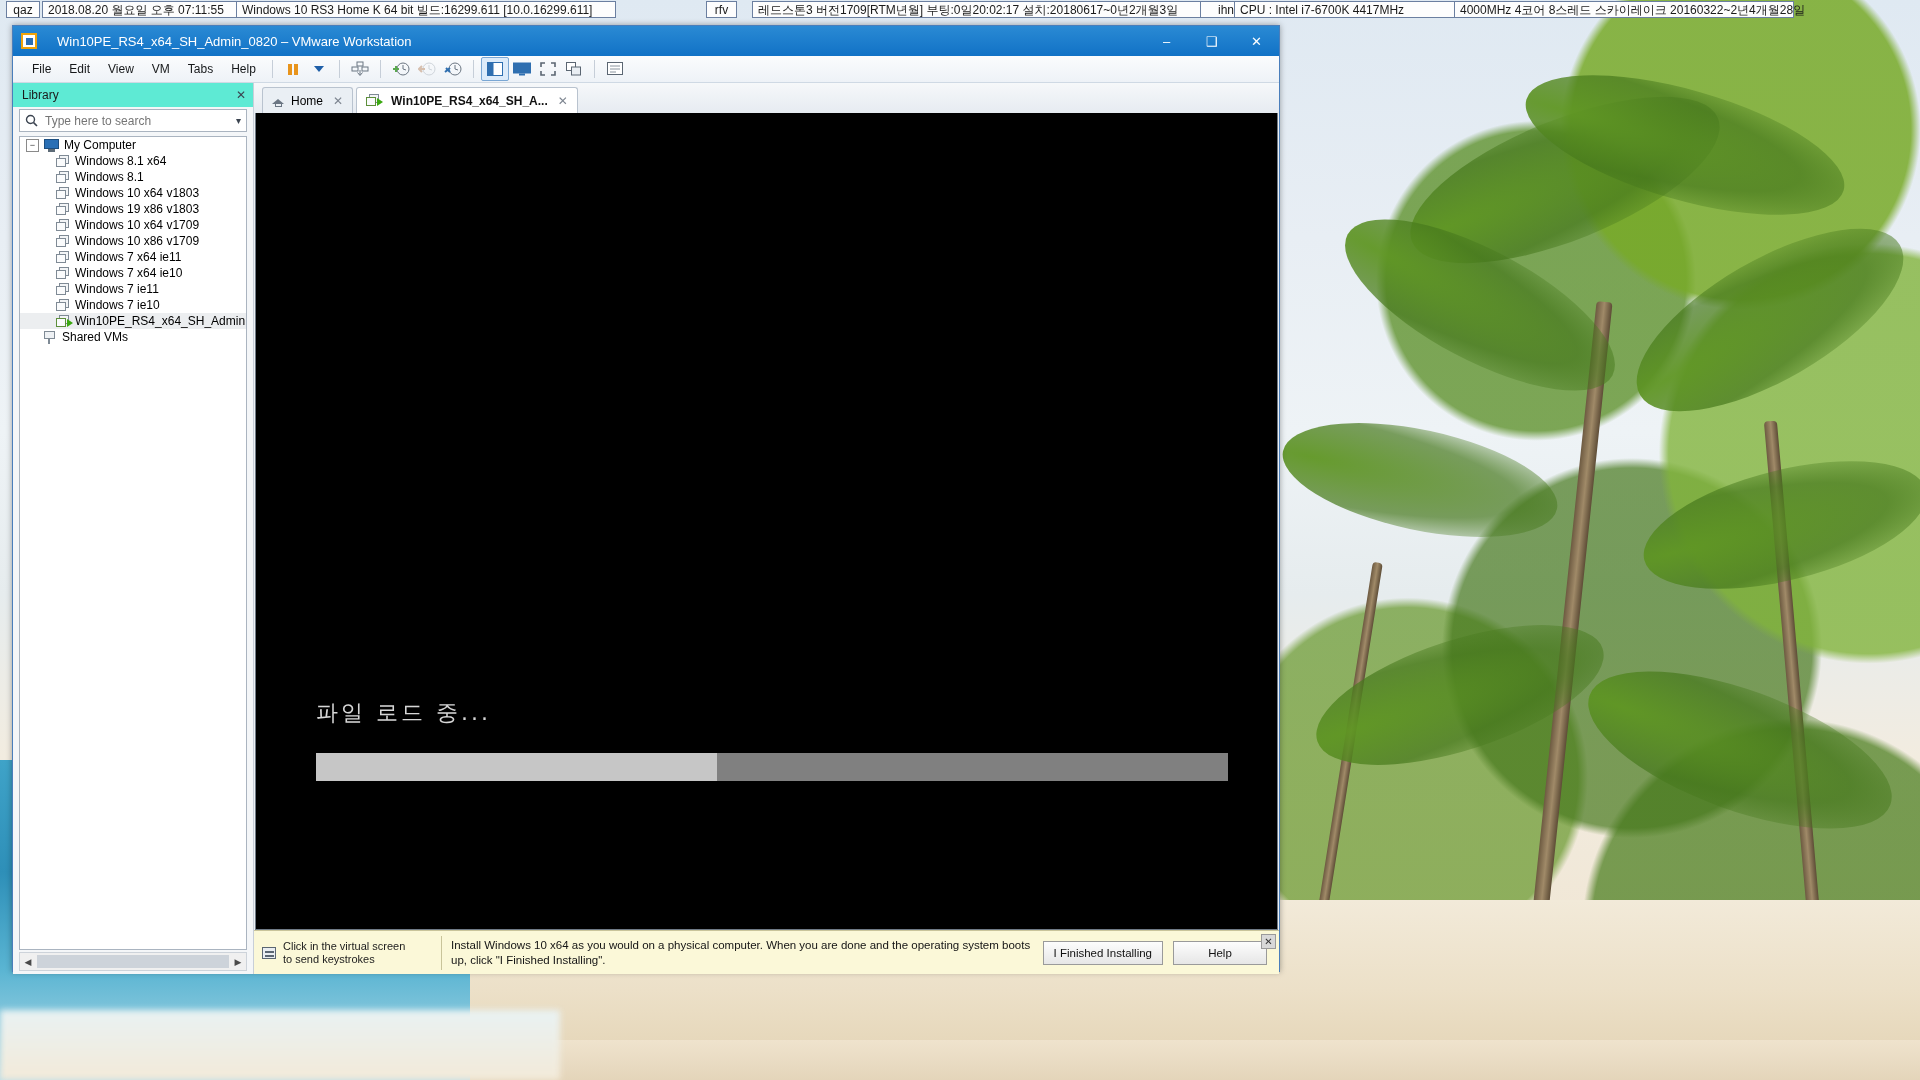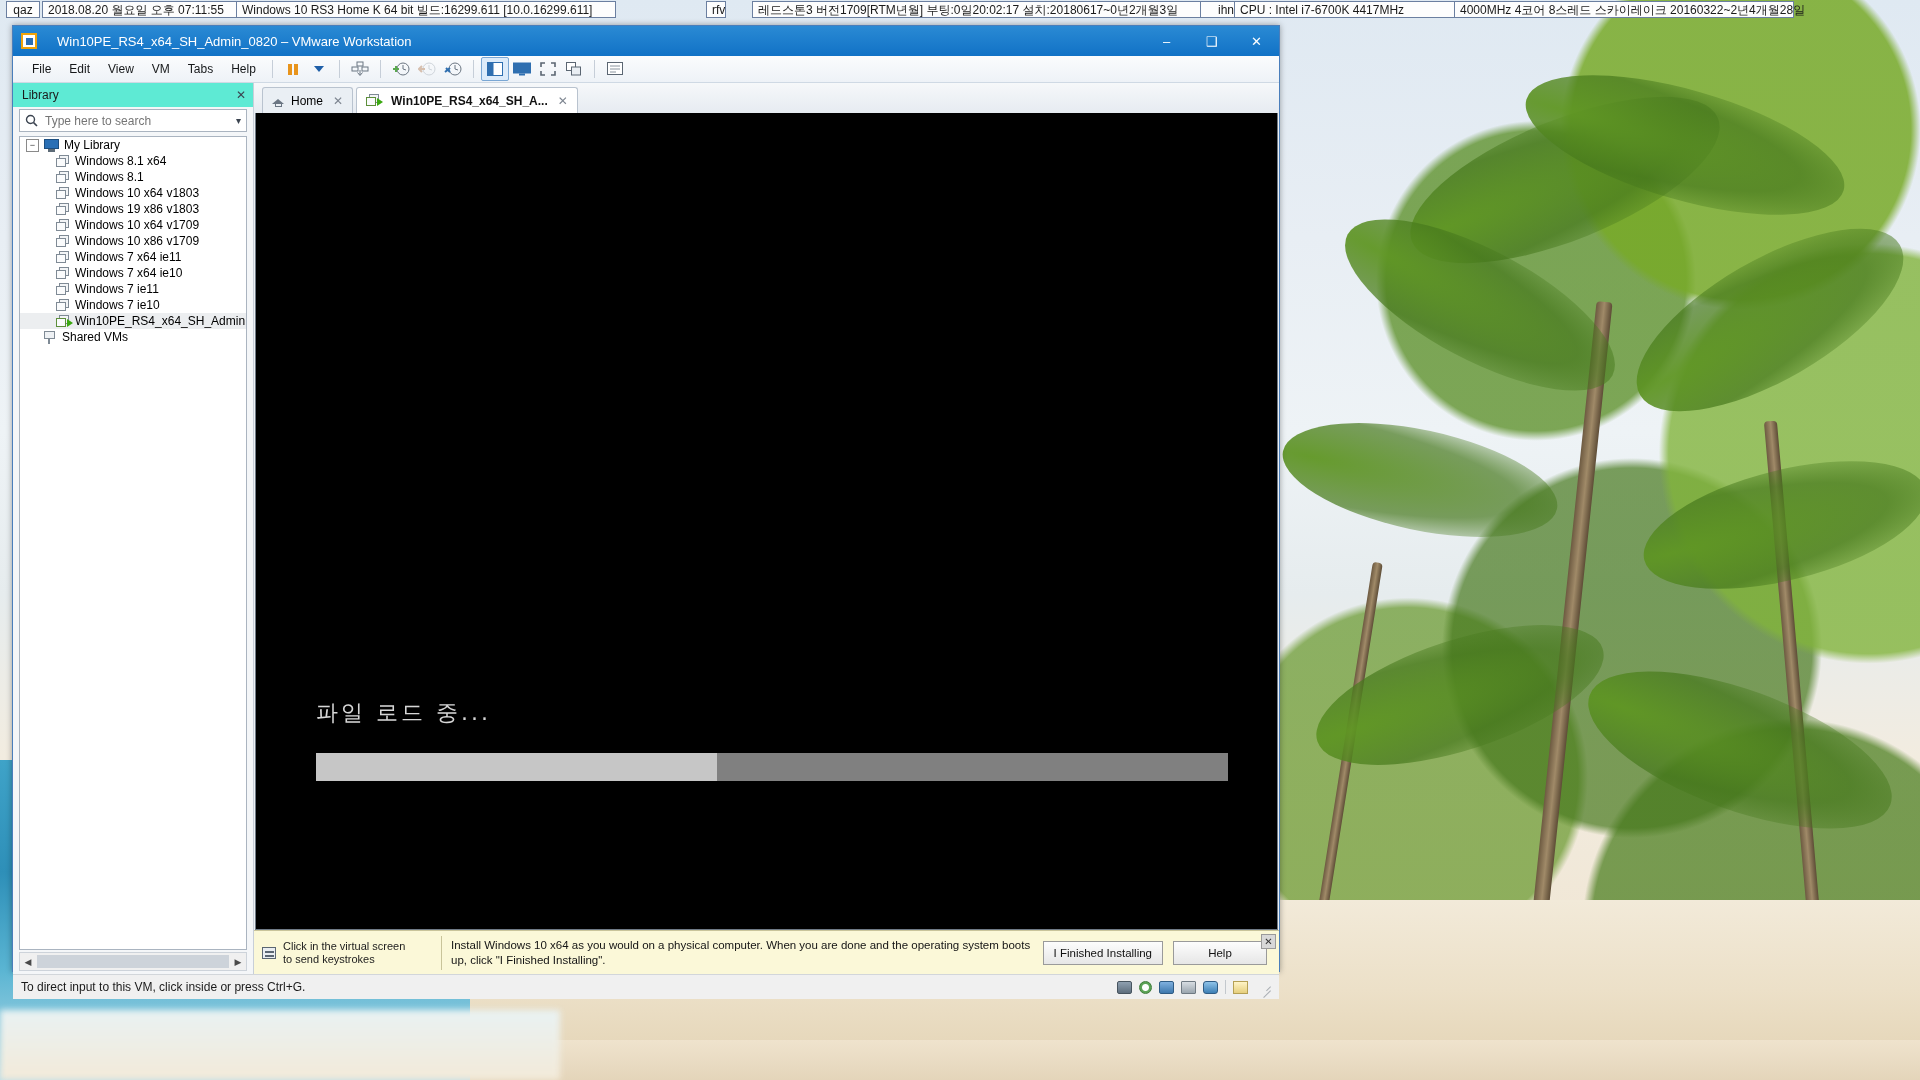--- a/index.html
+++ b/index.html
@@ -171,21 +171,21 @@
   <div class="wall-sand"></div>
   <div class="wall-sea"></div>
   <div class="wall-surf"></div>
 </div>
 
 <div id="topbar">
 
 <div class="tb-chip tb-key" style="left: 6px; width: 34px; text-align: center;">qaz</div>
     <div class="tb-chip" style="left: 42px; width: 222px;">2018.08.20 월요일 오후 07:11:55</div>
     <div class="tb-chip" style="left: 236px; width: 380px;">Windows 10 RS3 Home K 64 bit 빌드:16299.611 [10.0.16299.611]</div>
-    <div class="tb-chip tb-key" style="left: 706px; width: 20px; text-align: center;">rfv</div>
+    <div class="tb-chip tb-key" style="left: 706px; width: 31px; text-align: center;">rfv</div>
     <div class="tb-chip" style="left: 752px; width: 462px;">레드스톤3 버전1709[RTM년월] 부팅:0일20:02:17 설치:20180617~0년2개월3일</div>
     <div class="tb-chip tb-key" style="left: 1200px; width: 52px; text-align: center;">ihn</div>
     <div class="tb-chip" style="left: 1234px; width: 234px;">CPU : Intel i7-6700K 4417MHz</div>
     <div class="tb-chip" style="left: 1454px; width: 340px;">4000MHz 4코어 8스레드 스카이레이크 20160322~2년4개월28일</div>
   </div>
 
 <div id="vmwin">
 
   <div class="titlebar">
     <span class="title-ico">
@@ -312,21 +312,21 @@
           <path d="M8.6 8.6 L12 12" stroke="#3b4450" stroke-width="1.6"></path>
         </svg>
         <input type="text" placeholder="Type here to search" style="">
         <span style="color:#3b4450;font-size:10px;">▾</span>
       </div>
 
       <div class="lib-tree" id="lib-tree">
           <div class="tnode">
             <span class="expander">−</span>
             <span class="ico-pc"></span>
-            <span>My Library</span>
+            <span>My Computer</span>
           </div>
           <div class="tnode child">
             <span class="ico-vm"></span>
             <span>Windows 8.1 x64</span>
           </div>
           <div class="tnode child">
             <span class="ico-vm"></span>
             <span>Windows 8.1</span>
           </div>
           <div class="tnode child">
@@ -416,27 +416,14 @@
         <div class="msg-div"></div>
         <div class="msg-text">Install Windows 10 x64 as you would on a physical computer. When you are done and the operating system boots up, click "I Finished Installing".</div>
         <div class="msg-btn">I Finished Installing</div>
         <div class="msg-btn">Help</div>
         <div class="msg-close">✕</div>
       </div>
 
     </div>
   </div>
 
-  <div class="statusbar">
-    <span class="status-text">To direct input to this VM, click inside or press Ctrl+G.</span>
-    <span class="tray">
-      <span class="tray-ico ti-hdd"></span>
-      <span class="tray-ico ti-cd"></span>
-      <span class="tray-ico ti-net"></span>
-      <span class="tray-ico ti-prn"></span>
-      <span class="tray-ico ti-usb"></span>
-      <span class="tray-sep"></span>
-      <span class="tray-ico ti-note"></span>
-      <span class="grip"></span>
-    </span>
-  </div>
 
 </div>
 
 </body></html>

